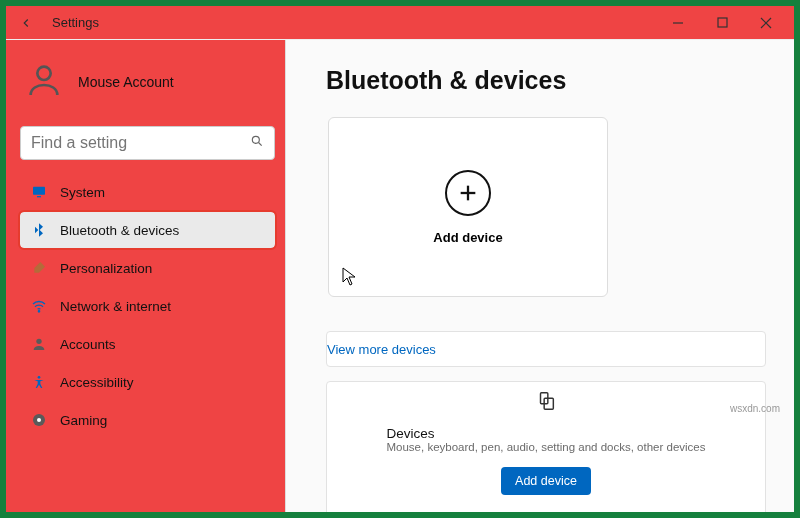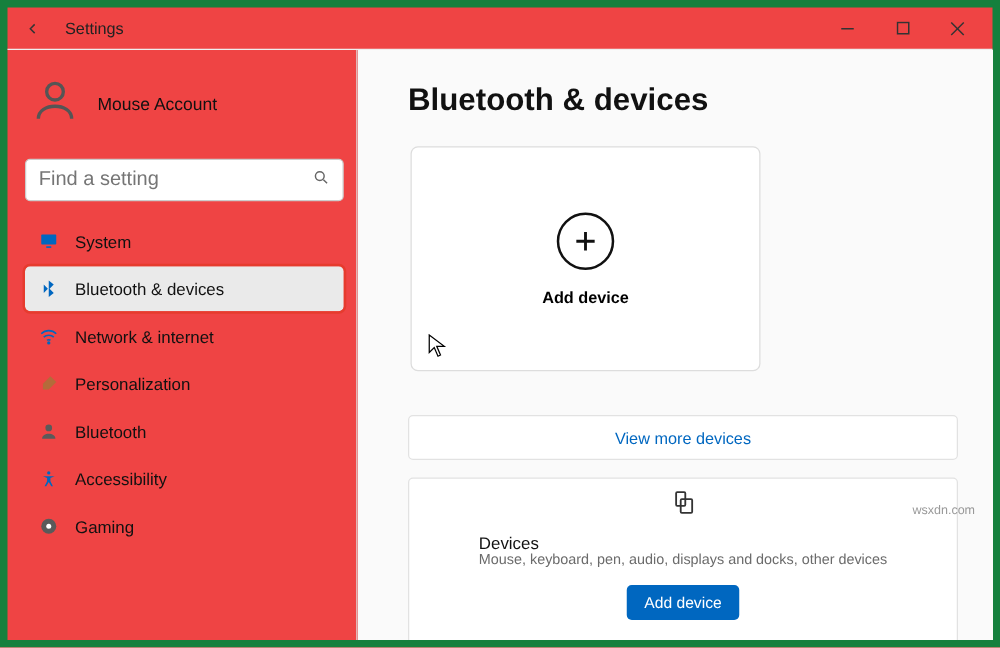--- a/index.html
+++ b/index.html
@@ -23,21 +23,21 @@
   .nav-item.active { background:#eaeaea; }
   .nav-item .nicon { width:18px; height:18px; display:flex; align-items:center; justify-content:center; }
   .highlight-red { outline:2px solid #e63b2e; outline-offset:0; }
   .content { flex:1; padding: 26px 28px 10px 40px; overflow-y:auto; background:#fafafa; }
   .page-title { font-size:25px; font-weight:600; margin-bottom:22px; color:#111; }
   .tile { width:280px; height:180px; border:1px solid #ddd; border-radius:6px; background:#fff; display:flex; flex-direction:column; align-items:center; justify-content:center; gap:14px; cursor:pointer; margin-left:2px;}
   .plus-circle { width:46px; height:46px; border:2.5px solid #111; border-radius:50%; display:flex; align-items:center; justify-content:center; }
   .plus-circle svg { width:22px; height:22px; }
   .tile-label { font-size:13px; font-weight:600; }
   .cursor { position:relative; left:16px; top:-30px; }
-  .view-more { margin-top:10px; width:100%; max-width:440px; height:36px; border:1px solid #e2e2e2; border-radius:4px; background:#fff; color:#0067c0; font-size:13px; display:flex; align-items:center; justify-content:center; cursor:pointer; }
+  .view-more { margin-top:10px; width:100%; max-width:440px; height:36px; border:1px solid #e2e2e2; border-radius:4px; background:#fff; color:#0067c0; font-size:13px; display:flex; align-items:center; justify-content:flex-start; cursor:pointer; }
   .row { margin-top:14px; width:100%; max-width:440px; min-height:62px; border:1px solid #e2e2e2; border-radius:4px; background:#fff; display:flex; align-items:center; padding:8px 12px; gap:14px; cursor:pointer;flex-direction:column; }
   .row .ricon { width:28px; display:flex; align-items:center; justify-content:center; color:#333; }
   .row .rtext { flex:1; }
   .row .rtitle { font-size:13.5px; color:#111; }
   .row .rdesc { font-size:11.5px; color:#6b6b6b; }
   .pill-btn { background:#0067c0; color:#fff; font-size:12.5px; padding:7px 14px; border-radius:4px; border:none; cursor:pointer; }
   .chev { color:#555; }
   .watermark { position:absolute; right:20px; bottom:104px; font-size:10px; color:#999; }
 </style>
 </head>
@@ -106,43 +106,43 @@
         <div class="nav-item active highlight-red">
           <span class="nicon">
               <svg viewBox="0 0 24 24" width="16" height="16" fill="#0067c0">
                 <path d="M12 2l6 5-5 5 5 5-6 5V2z M6 7l5 5-5 5"></path>
               </svg>
             </span>
           <span>Bluetooth &amp; devices</span>
         </div>
         <div class="nav-item">
           <span class="nicon">
+              <svg viewBox="0 0 24 24" width="16" height="16" fill="#b46b3a">
+                <path d="M14 3l7 7-9 9H5v-7z"></path>
+              </svg>
+            </span>
+          <span>Personalization</span>
+        </div>
+        <div class="nav-item">
+          <span class="nicon">
               <svg viewBox="0 0 24 24" width="16" height="16" fill="none" stroke="#0067c0" stroke-width="2">
                 <path d="M3 9c5-5 13-5 18 0M6 13c3-3 9-3 12 0M10 17c1-1 3-1 4 0"></path>
                 <circle cx="12" cy="20" r="1" fill="#0067c0"></circle>
               </svg>
             </span>
           <span>Network &amp; internet</span>
         </div>
         <div class="nav-item">
           <span class="nicon">
-              <svg viewBox="0 0 24 24" width="16" height="16" fill="#b46b3a">
-                <path d="M14 3l7 7-9 9H5v-7z"></path>
-              </svg>
-            </span>
-          <span>Personalization</span>
-        </div>
-        <div class="nav-item">
-          <span class="nicon">
               <svg viewBox="0 0 24 24" width="16" height="16" fill="#5a5a5a">
                 <circle cx="12" cy="8" r="4"></circle>
                 <path d="M4 21c0-4 4-6 8-6s8 2 8 6z"></path>
               </svg>
             </span>
-          <span>Bluetooth</span>
+          <span>Accounts</span>
         </div>
         <div class="nav-item">
           <span class="nicon">
               <svg viewBox="0 0 24 24" width="16" height="16" fill="#0067c0">
                 <circle cx="12" cy="5" r="2"></circle>
                 <path d="M5 9h14l-5 2v4l3 6h-2l-3-5-3 5H7l3-6v-4z"></path>
               </svg>
             </span>
           <span>Accessibility</span>
         </div>
@@ -186,21 +186,21 @@
 
       <div class="row">
         <span class="ricon">
           <svg width="22" height="22" viewBox="0 0 24 24" fill="none" stroke="#333" stroke-width="1.6">
               <rect x="6" y="3" width="8" height="12" rx="1"></rect>
               <rect x="10" y="9" width="10" height="12" rx="1"></rect>
             </svg>
         </span>
         <div class="rtext">
           <div class="rtitle">Devices</div>
-          <div class="rdesc">Mouse, keyboard, pen, audio, displays and docks, other devices</div>
+          <div class="rdesc">Mouse, keyboard, pen, audio, setting and docks, other devices</div>
         </div>
         <button class="pill-btn">Add device</button>
         <span class="chev">
           <svg width="10" height="14" viewBox="0 0 24 24" fill="none" stroke="#555" stroke-width="2">
               <path d="M9 5l7 7-7 7"></path>
             </svg>
         </span>
       </div>
 
       <div class="row highlight-red">

